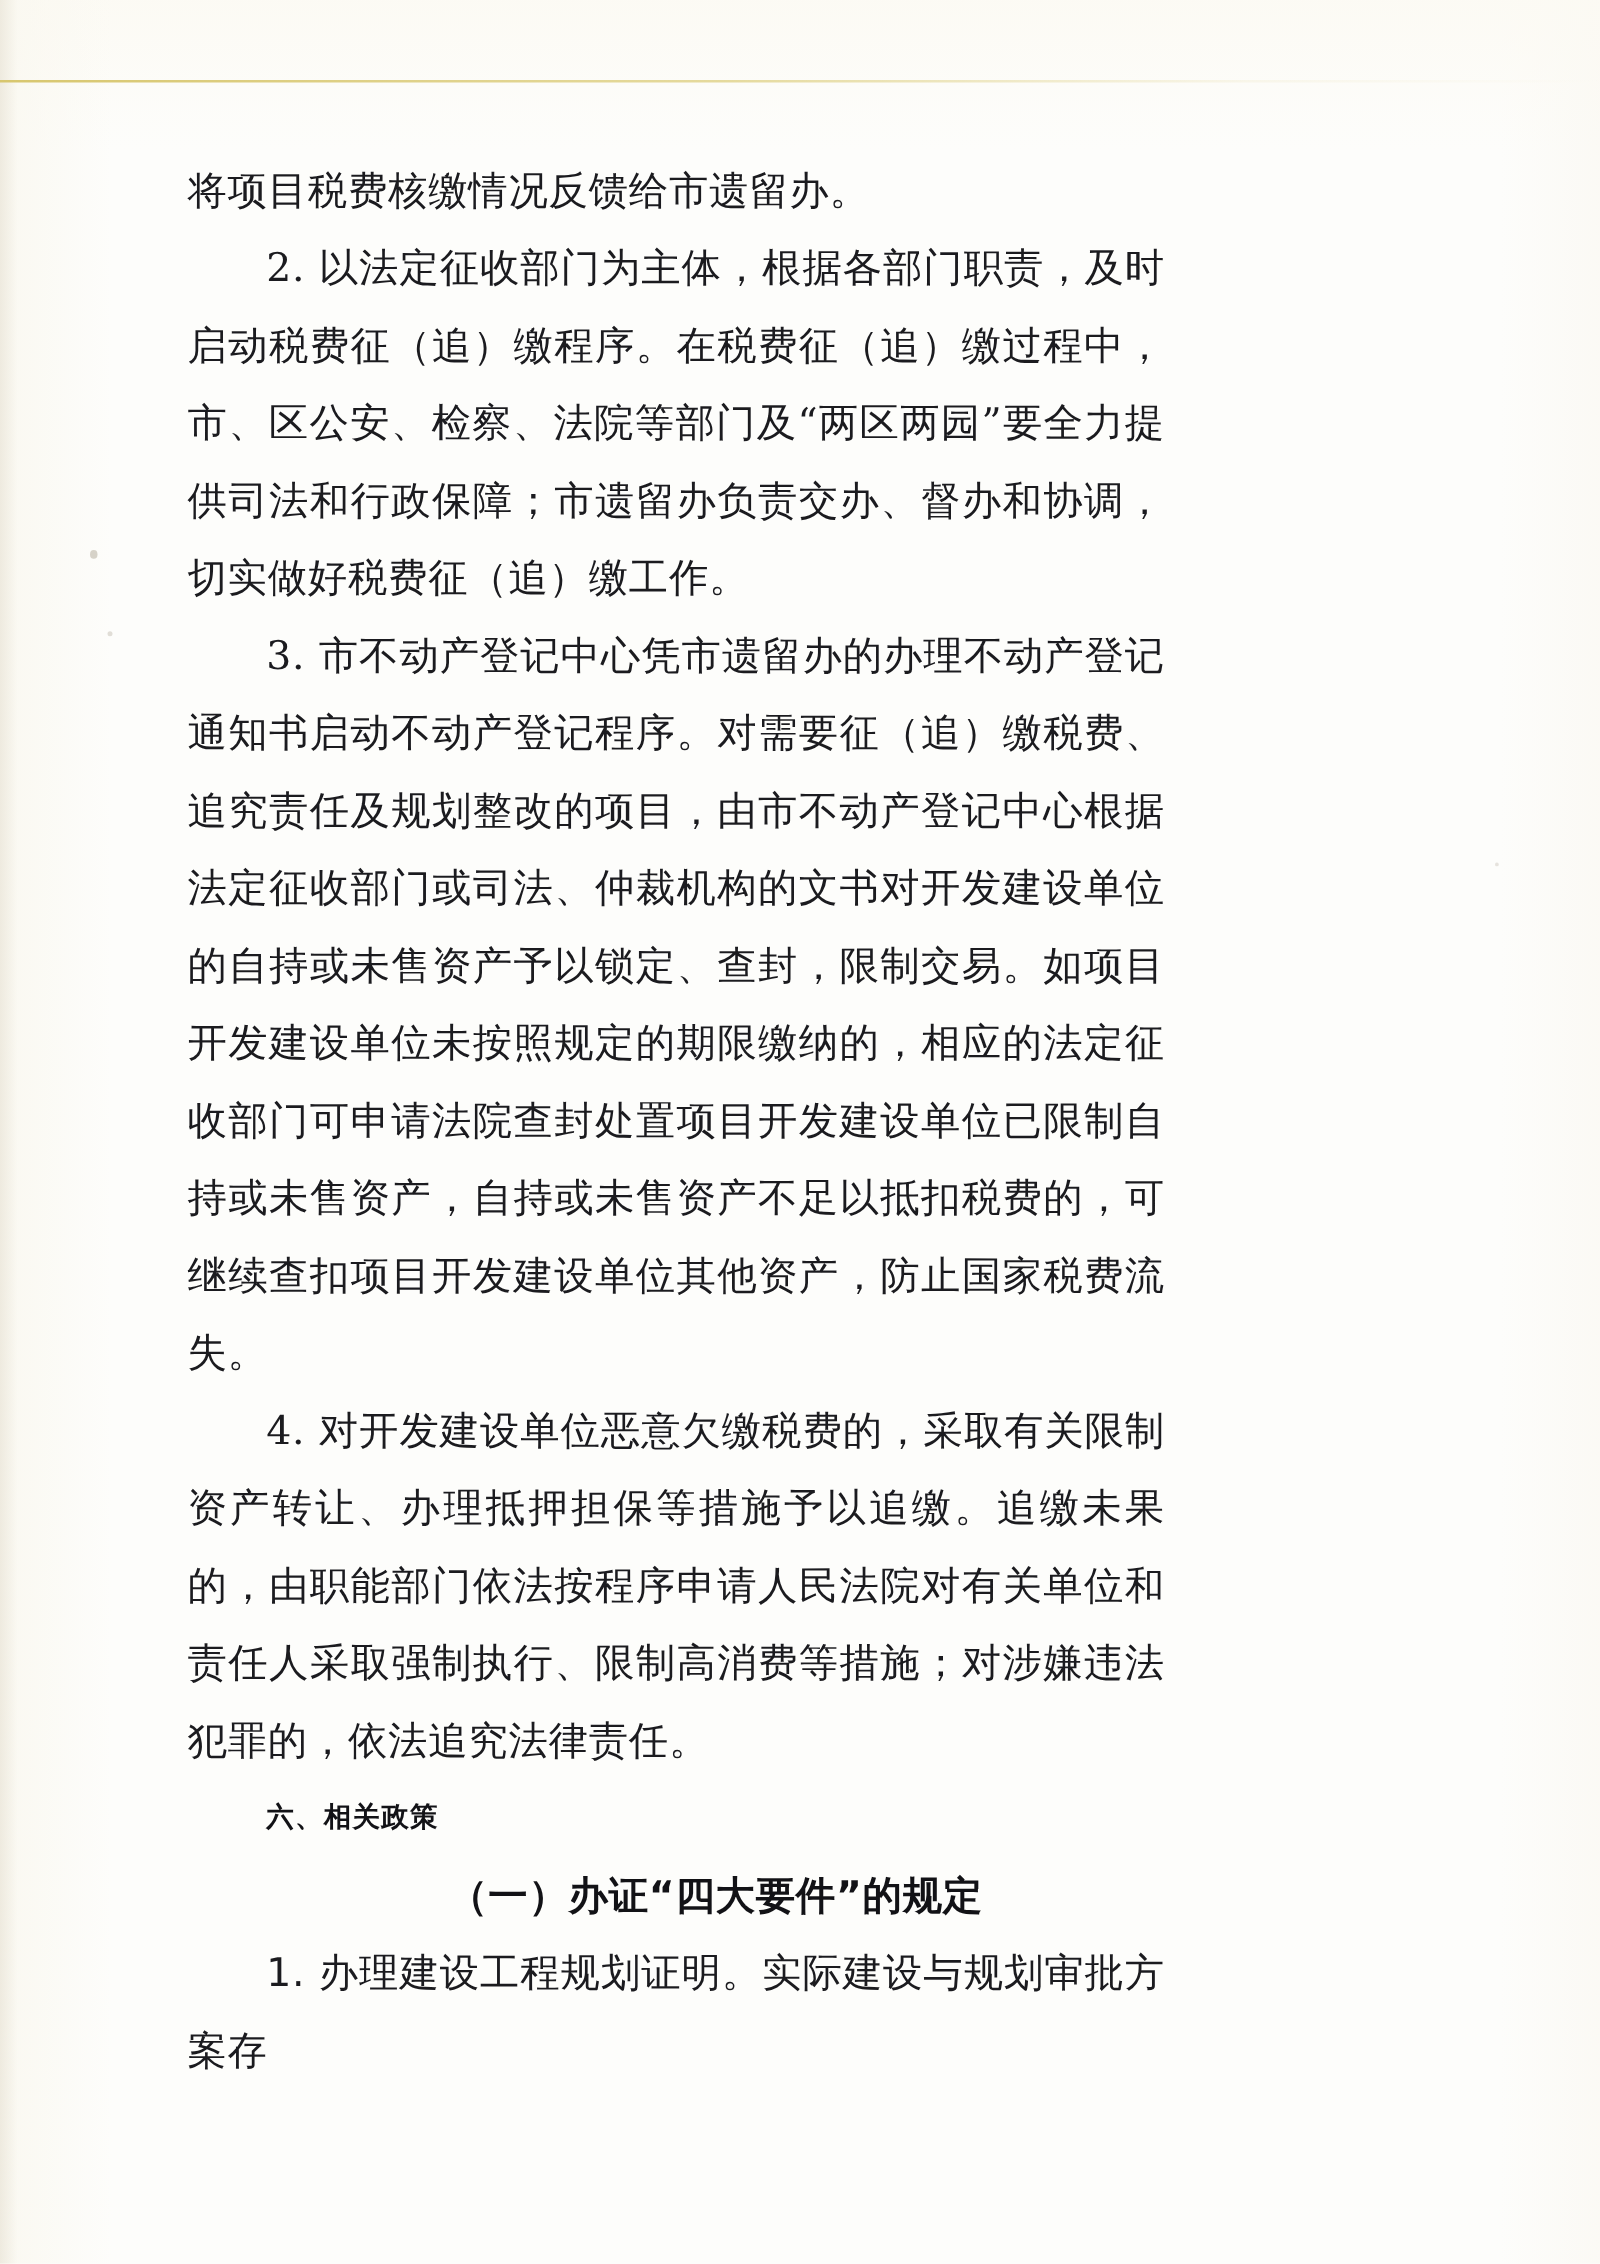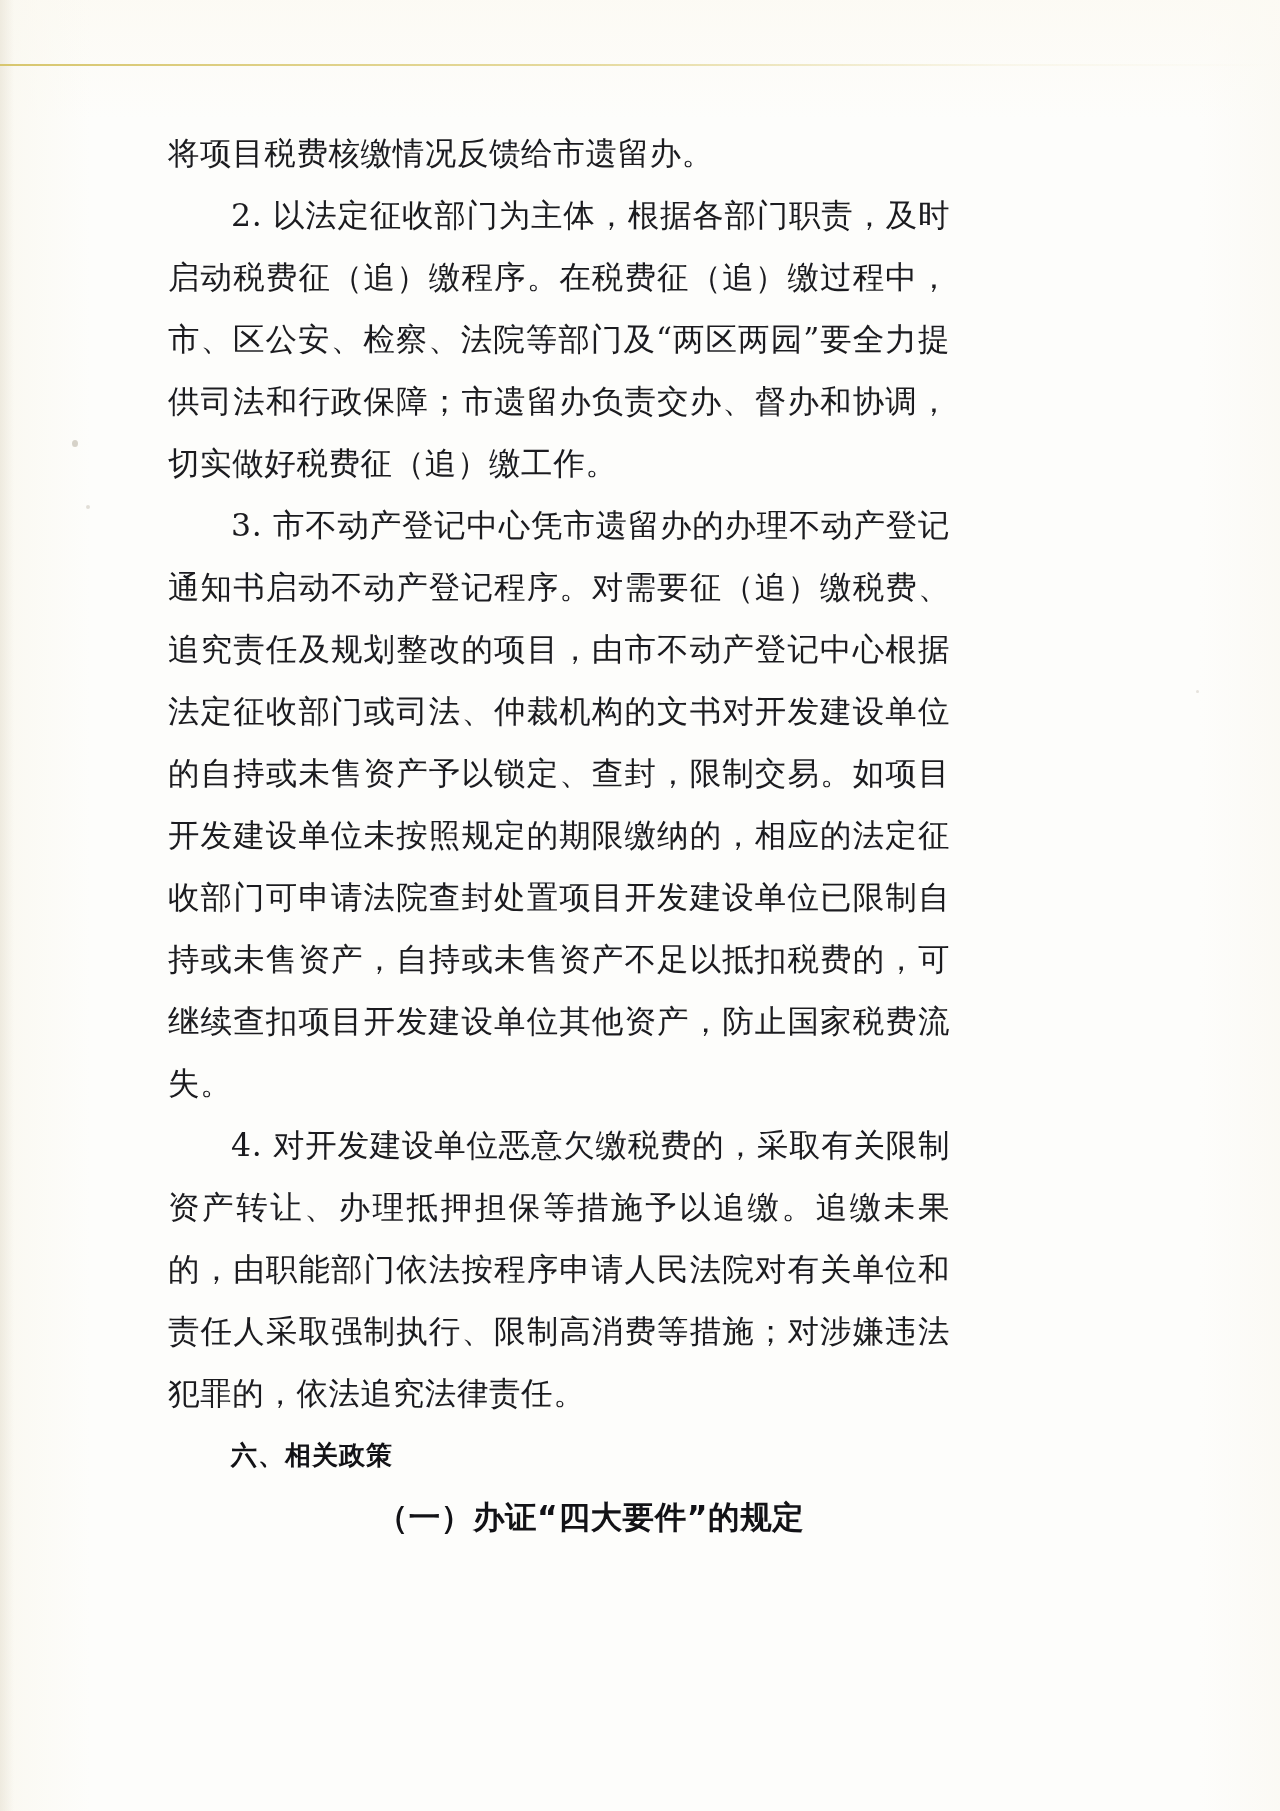--- a/index.html
+++ b/index.html
@@ -43,38 +43,38 @@
   .edge-left {
     position: absolute;
     left: 0;
     top: 0;
     width: 14px;
     height: 1811px;
     background: linear-gradient(to right, rgba(236,232,220,0.85), rgba(255,255,255,0));
   }
   .content {
     position: absolute;
-    left: 168px;
+    left: 150px;
     top: 122px;
     width: 782px;
   }
   .para {
     font-size: 31.5px;
     line-height: 62px;
     color: #1b1b1f;
     letter-spacing: 0.6px;
     text-align: justify;
     text-justify: inter-ideograph;
     margin: 0 0 0 0;
   }
   .indent {
     text-indent: 63px;
   }
   .heading {
-    font-size: 26px;
+    font-size: 22px;
     line-height: 62px;
     color: #121216;
     font-weight: 700;
     letter-spacing: 1px;
     text-indent: 63px;
     margin: 0;
   }
   .subheading {
     font-size: 31.5px;
     line-height: 62px;
@@ -117,15 +117,16 @@
     <p class="para indent">2. 以法定征收部门为主体，根据各部门职责，及时启动税费征（追）缴程序。在税费征（追）缴过程中，市、区公安、检察、法院等部门及“两区两园”要全力提供司法和行政保障；市遗留办负责交办、督办和协调，切实做好税费征（追）缴工作。</p>
 
     <p class="para indent">3. 市不动产登记中心凭市遗留办的办理不动产登记通知书启动不动产登记程序。对需要征（追）缴税费、追究责任及规划整改的项目，由市不动产登记中心根据法定征收部门或司法、仲裁机构的文书对开发建设单位的自持或未售资产予以锁定、查封，限制交易。如项目开发建设单位未按照规定的期限缴纳的，相应的法定征收部门可申请法院查封处置项目开发建设单位已限制自持或未售资产，自持或未售资产不足以抵扣税费的，可继续查扣项目开发建设单位其他资产，防止国家税费流失。</p>
 
     <p class="para indent">4. 对开发建设单位恶意欠缴税费的，采取有关限制资产转让、办理抵押担保等措施予以追缴。追缴未果的，由职能部门依法按程序申请人民法院对有关单位和责任人采取强制执行、限制高消费等措施；对涉嫌违法犯罪的，依法追究法律责任。</p>
 
     <p class="heading sans">六、相关政策</p>
 
     <p class="subheading sans">（一）办证“四大要件”的规定</p>
 
+    <p class="para indent sans">1. 办理建设工程规划证明。实际建设与规划审批方案存</p>
 
   </div>
 </div>
 
 </body></html>

